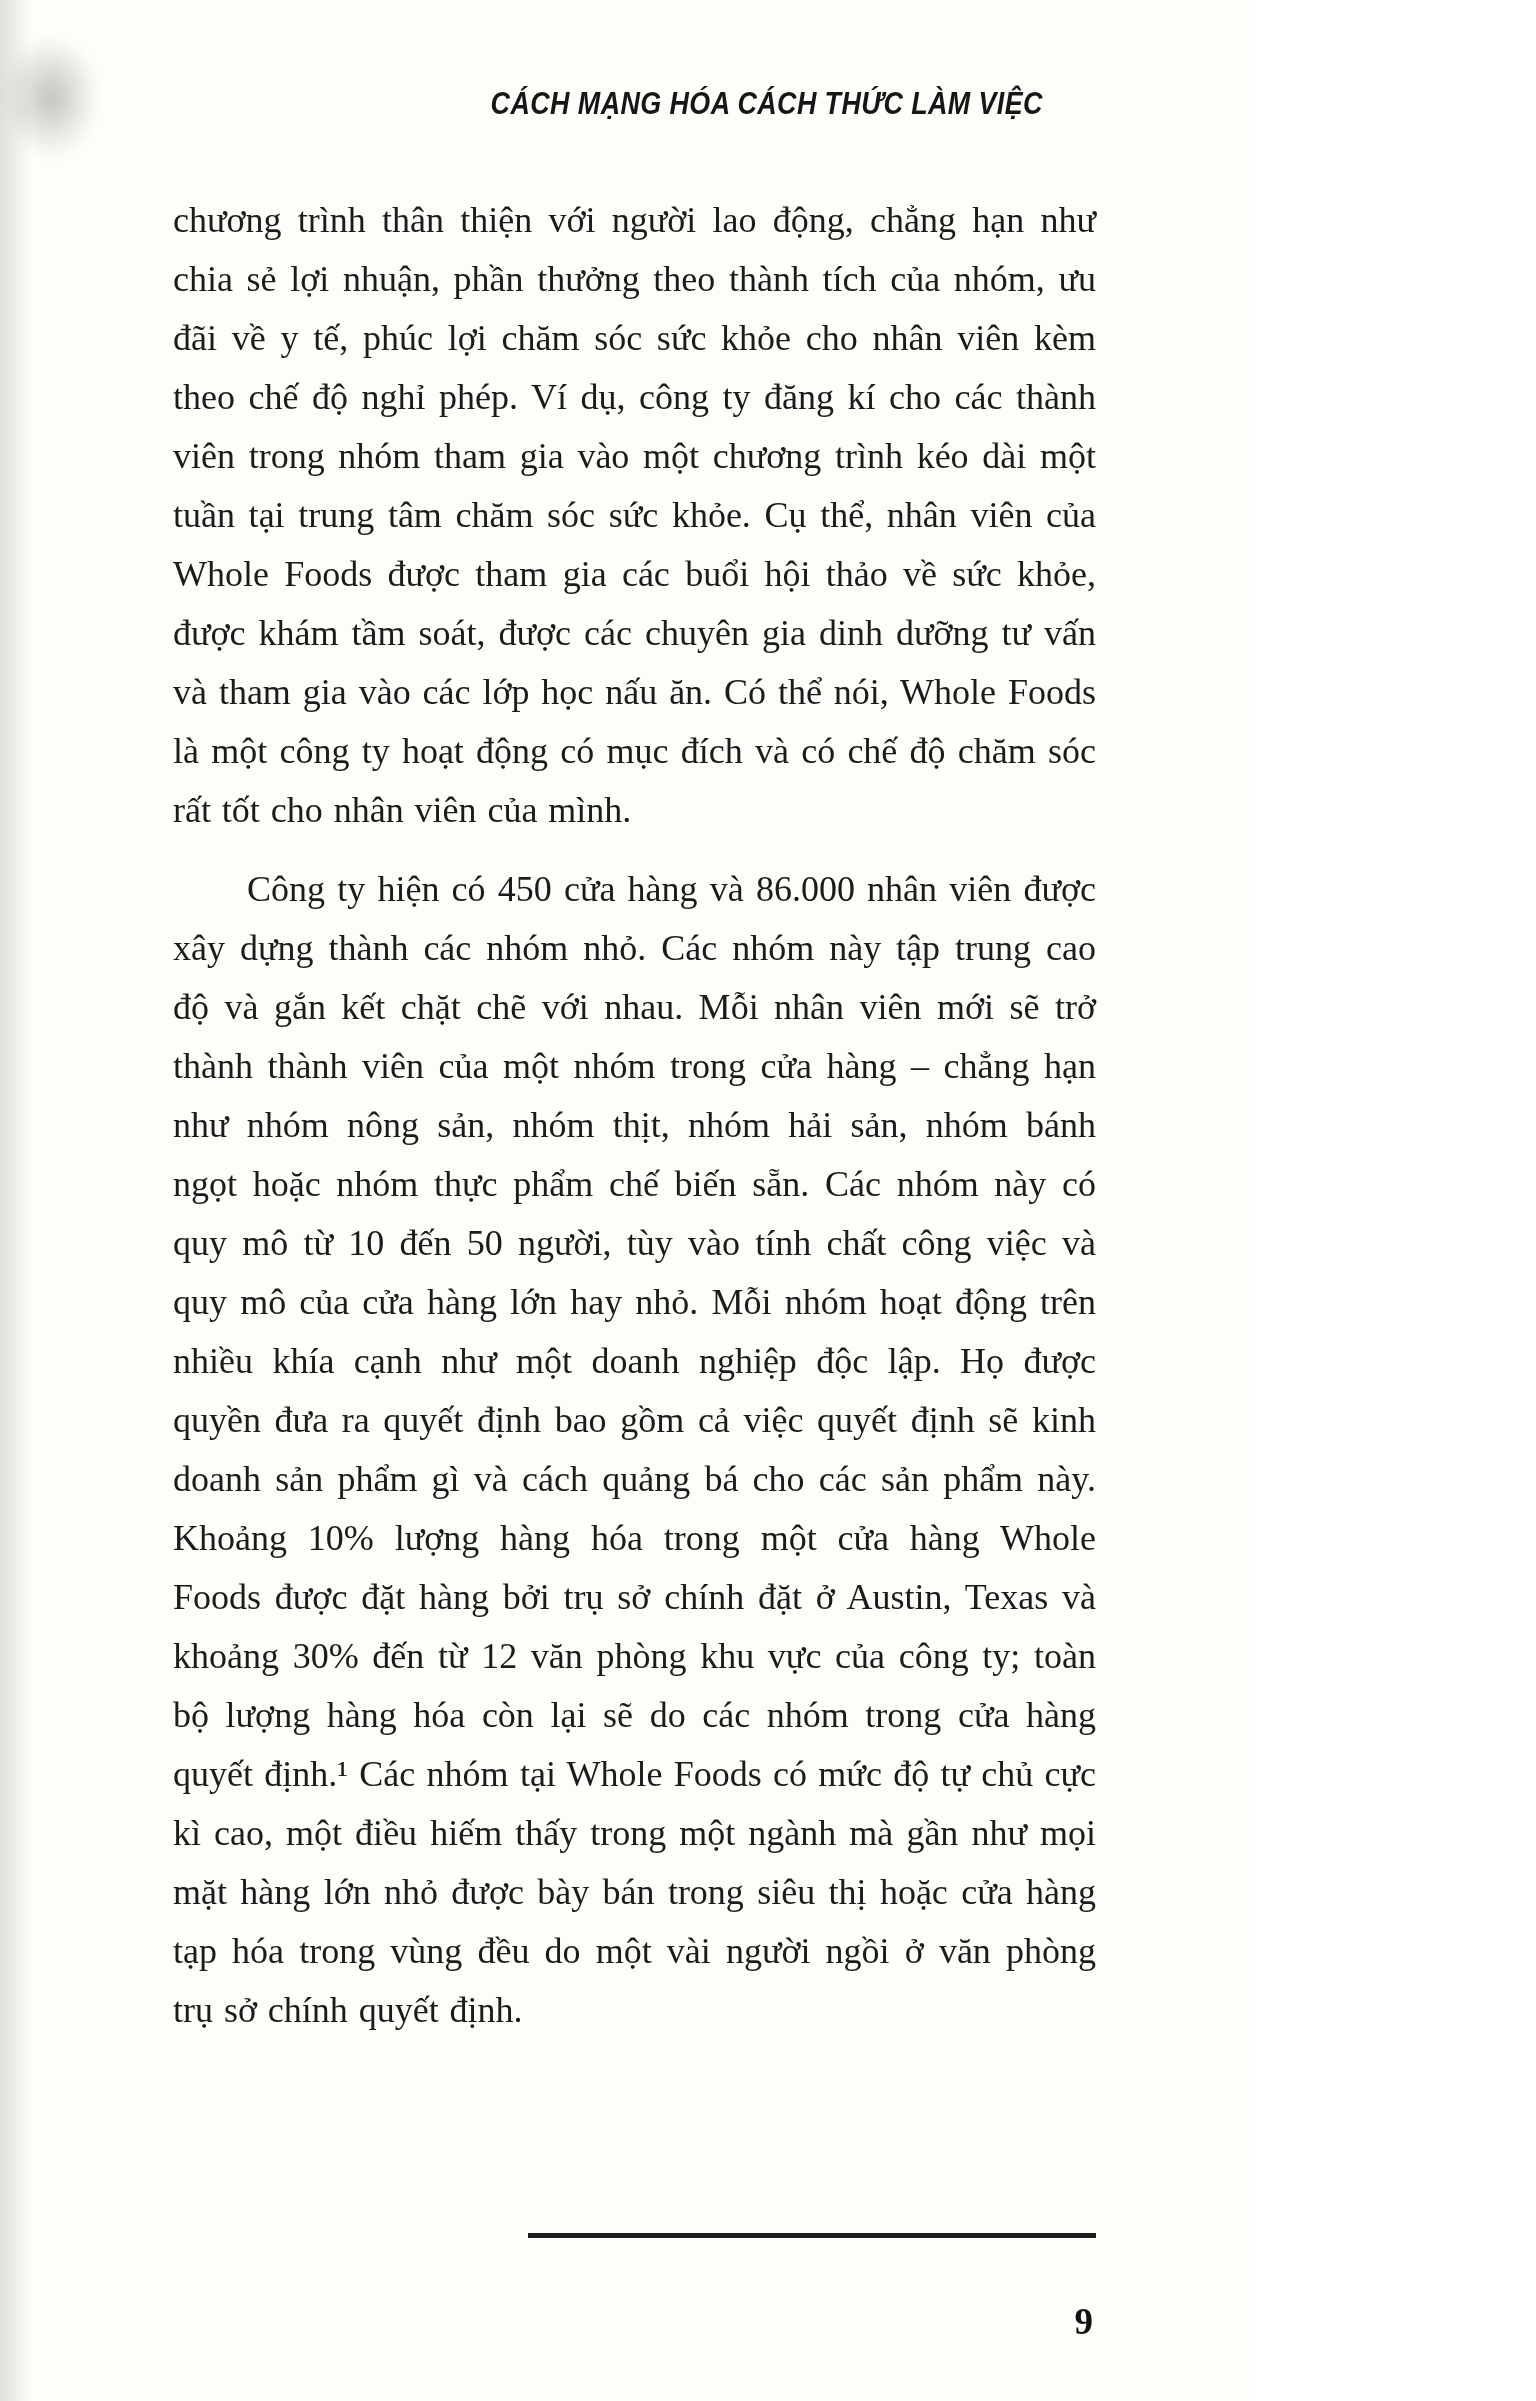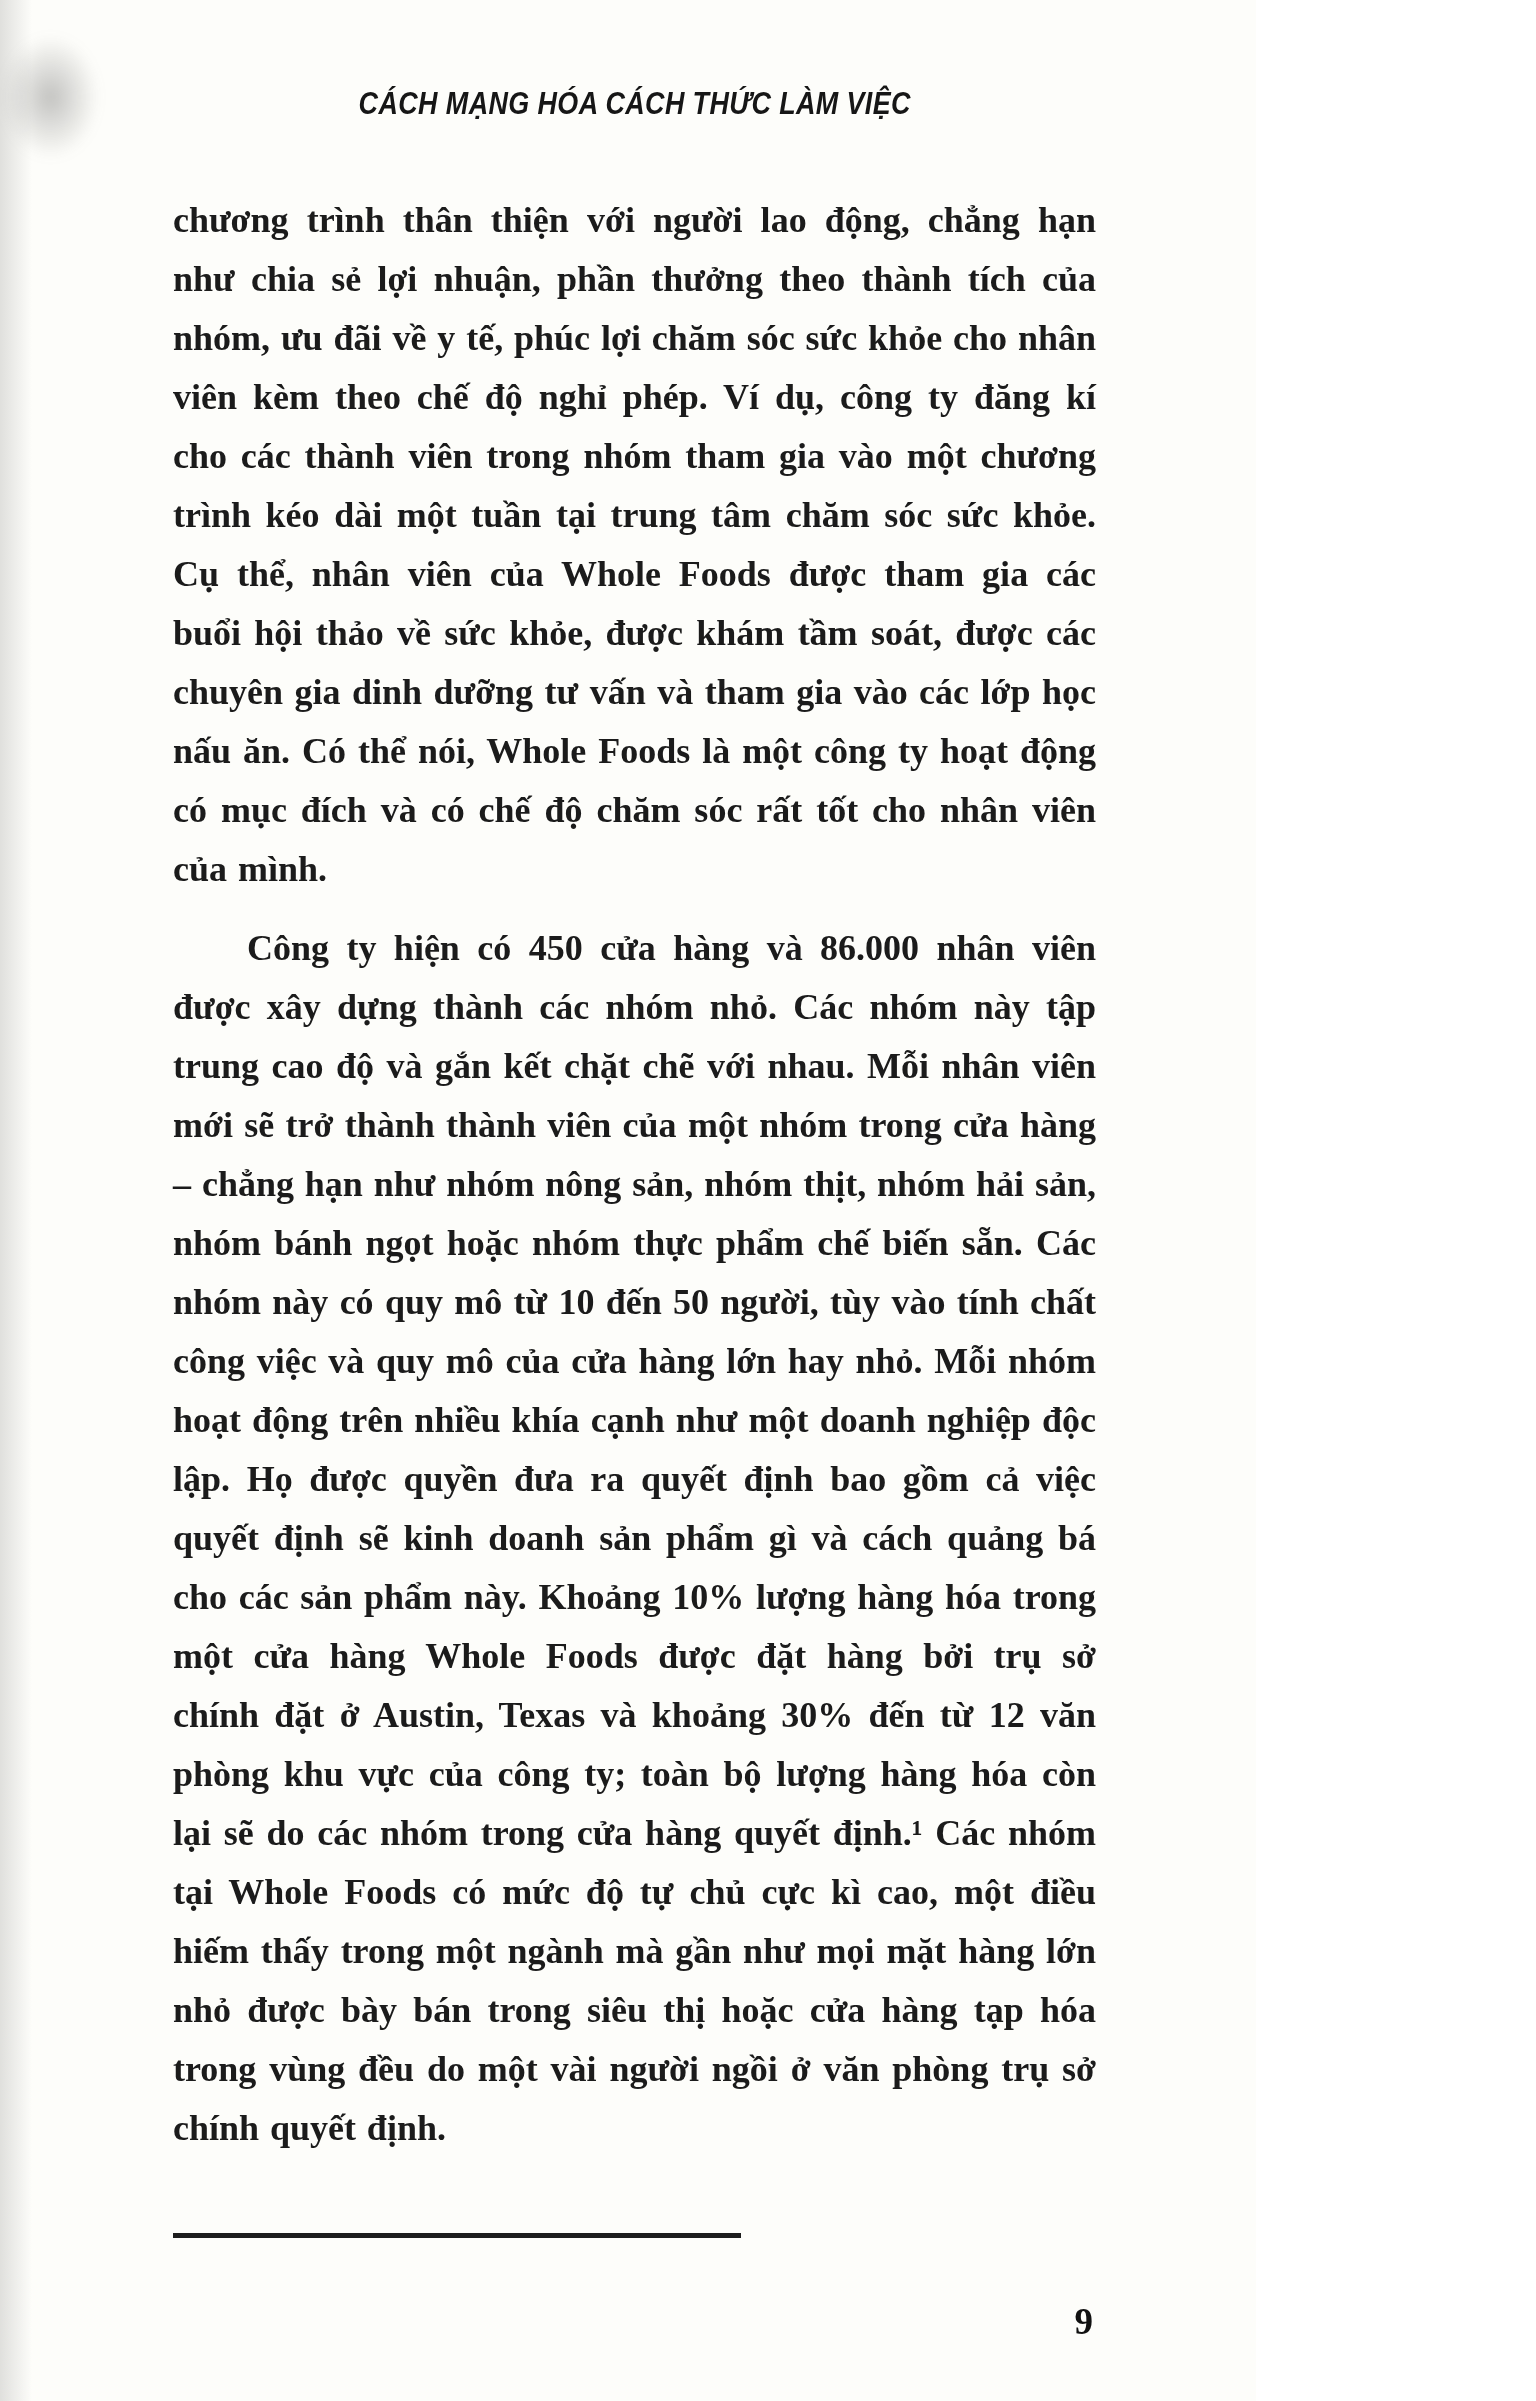--- a/index.html
+++ b/index.html
@@ -12,20 +12,21 @@
     width: 1256px;
     height: 2401px;
     box-sizing: border-box;
     background: #fdfdfa;
     color: #1b1b1b;
     font-family: "Liberation Serif", serif;
     padding: 85px 160px 139px 173px;
     display: flex;
     flex-direction: column;
     overflow: hidden;
+    align-items: flex-end;
   }
   
   .edge-shade {
     position: absolute;
     left: 0; top: 0; bottom: 0;
     width: 32px;
     background: linear-gradient(to right, rgba(90,90,88,0.18), rgba(90,90,88,0));
     pointer-events: none;
   }
   .corner-smudge {
@@ -54,21 +55,20 @@
   }
   .body-text {
     flex: 0 0 auto;
   }
   .para {
     margin: 0;
     text-align: justify;
     font-size: 36px;
     line-height: 59px;
     word-spacing: 1.9px;
-    font-weight: bold;
   }
   .para.indented {
     margin-top: 20.4px;
     text-indent: 74px;
   }
   .footnote-block {
     margin-top: auto;
     flex: 0 0 auto;
   }
   .footnote-sep {

